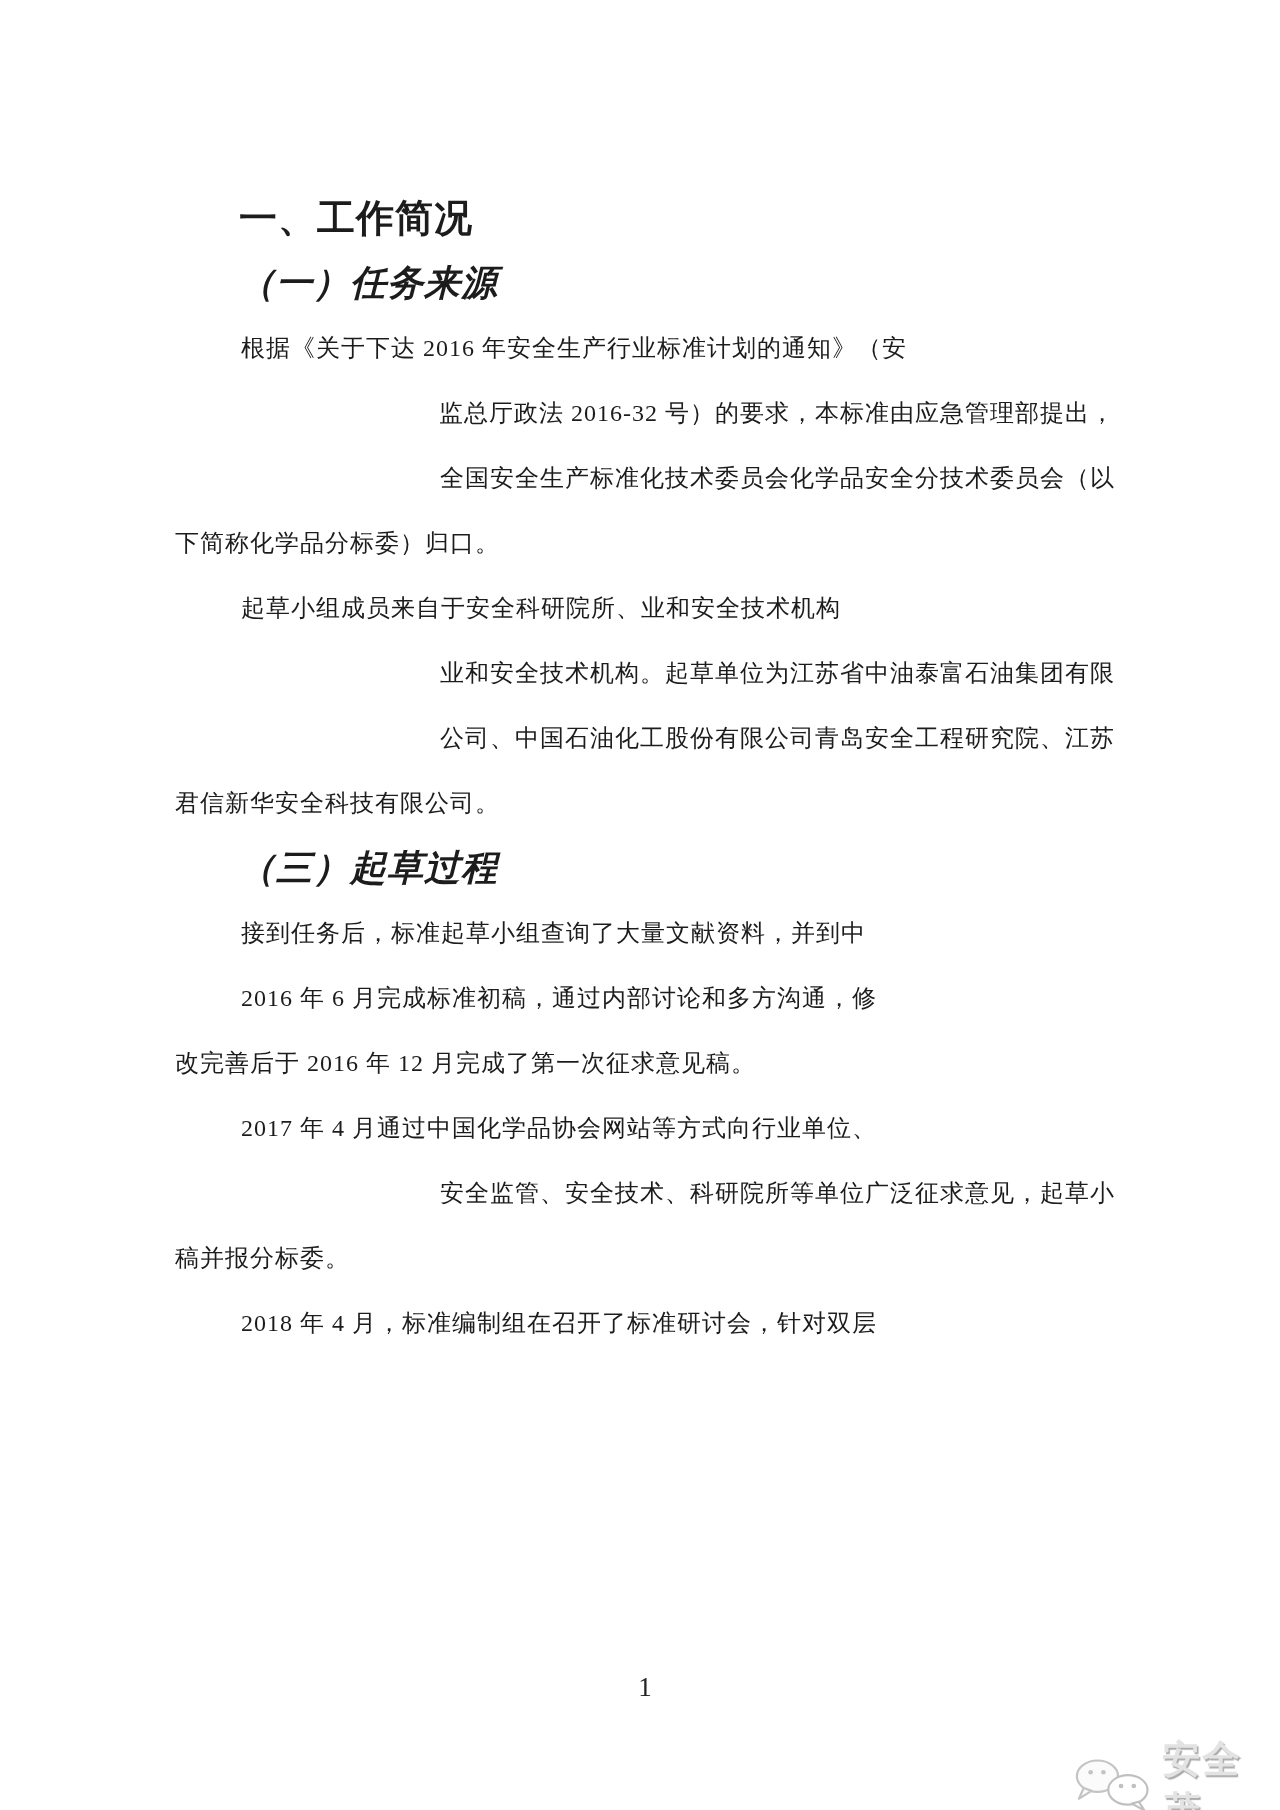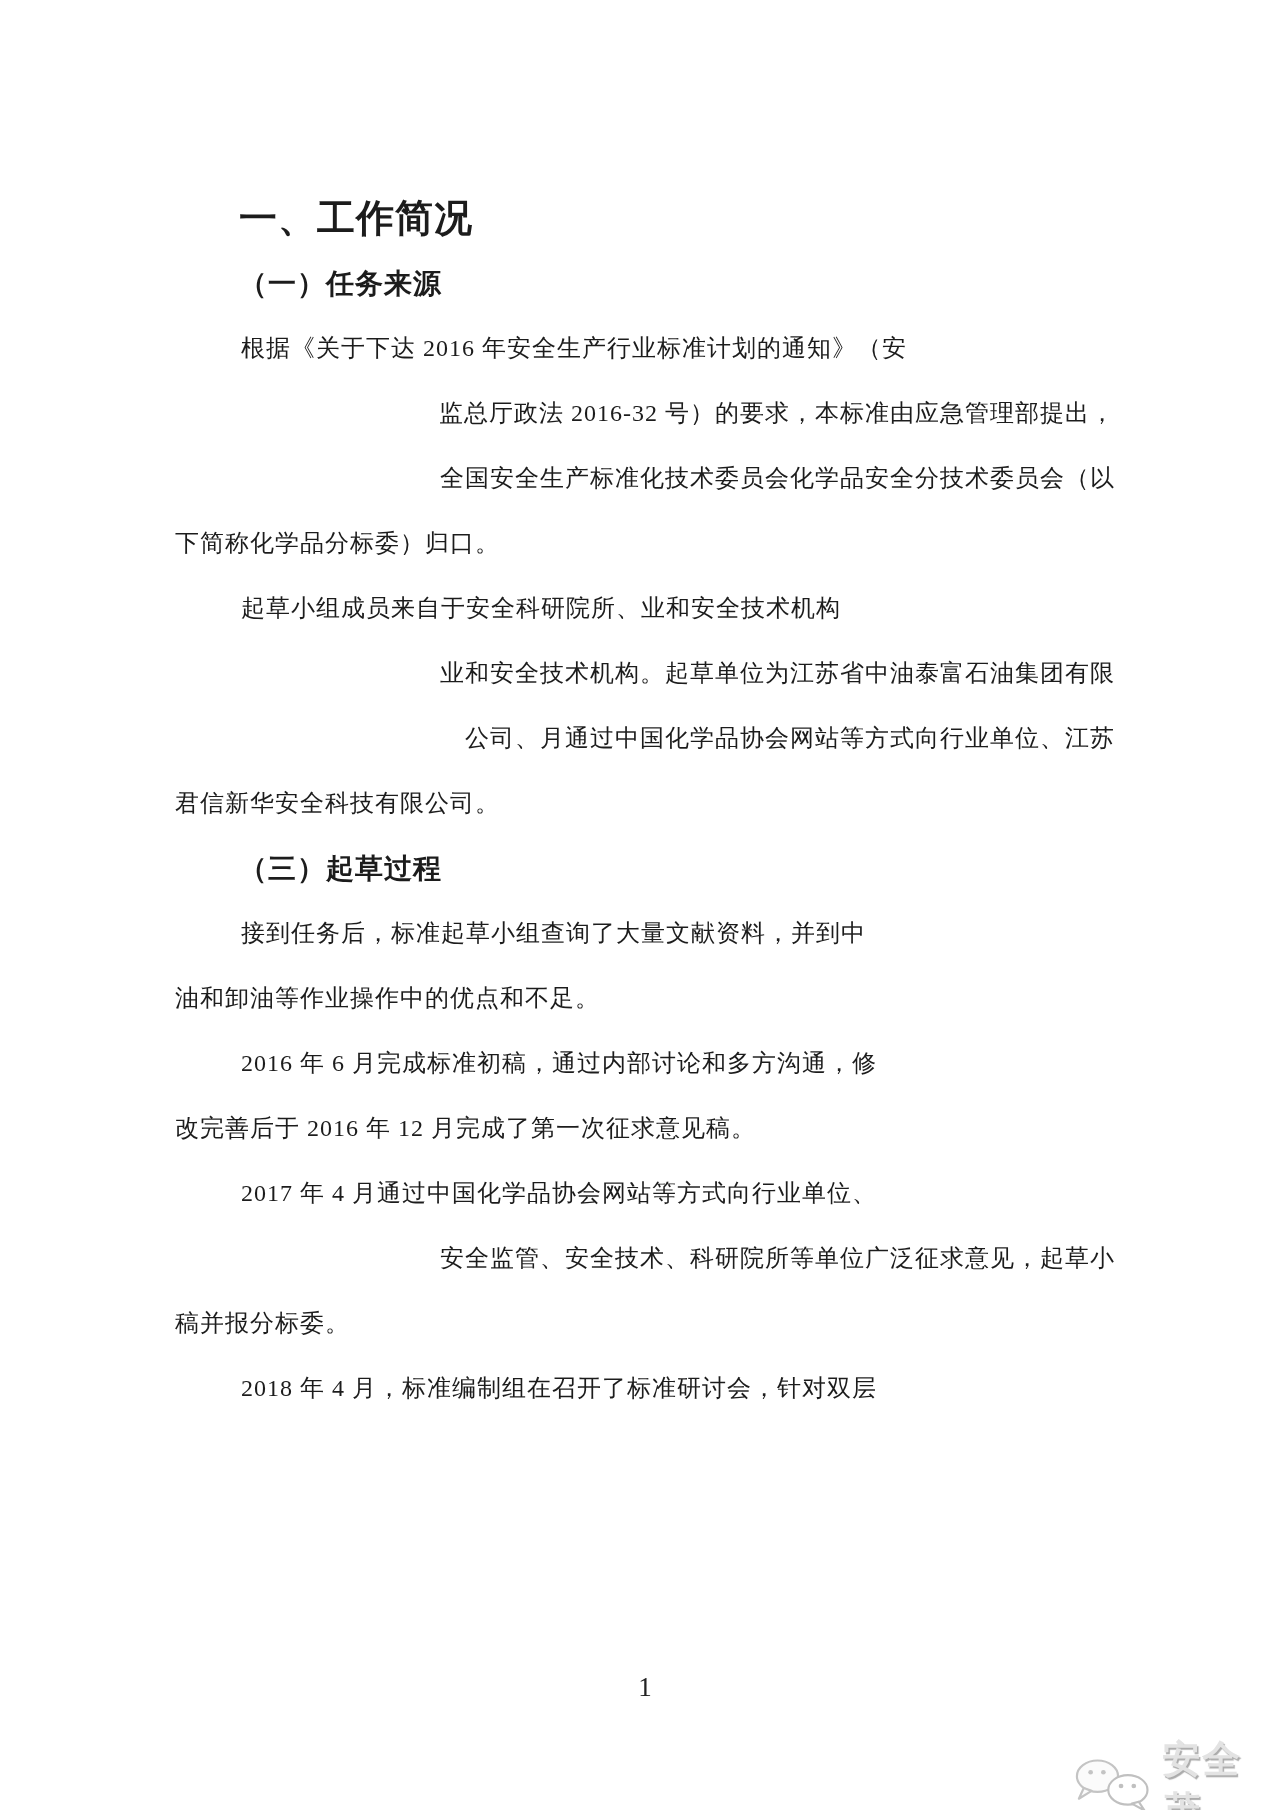--- a/index.html
+++ b/index.html
@@ -27,22 +27,23 @@
     letter-spacing: 1px;
   }
   .b-h1 {
     font-family: "Liberation Sans", sans-serif;
     font-weight: bold;
     font-size: 38px;
     padding-left: 64px;
   }
   .b-h2 {
     font-weight: bold;
-    font-size: 28px;
+    font-size: 36px;
     padding-left: 64px;
+    font-style: italic;
   }
   .b-pfirst { padding-left: 66px; }
   .b-pline  { padding-left: 0; text-align: right; }
   .b-plast  { padding-left: 0; }
   .footer-page-number {
     position: absolute;
     left: 175px;
     top: 1672px;
     width: 940px;
     text-align: center;
@@ -74,25 +75,24 @@
 
   <div class="content">
       <div class="block b-h1">一、工作简况</div>
       <div class="block b-h2">（一）任务来源</div>
       <div class="block b-pfirst">根据《关于下达 2016 年安全生产行业标准计划的通知》（安</div>
       <div class="block b-pline">监总厅政法 2016-32 号）的要求，本标准由应急管理部提出，</div>
       <div class="block b-pline">全国安全生产标准化技术委员会化学品安全分技术委员会（以</div>
       <div class="block b-plast">下简称化学品分标委）归口。</div>
       <div class="block b-pfirst">起草小组成员来自于安全科研院所、业和安全技术机构</div>
       <div class="block b-pline">业和安全技术机构。起草单位为江苏省中油泰富石油集团有限</div>
-      <div class="block b-pline">公司、月通过中国化学品协会网站等方式向行业单位、江苏</div>
+      <div class="block b-pline">公司、中国石油化工股份有限公司青岛安全工程研究院、江苏</div>
       <div class="block b-plast">君信新华安全科技有限公司。</div>
       <div class="block b-h2">（三）起草过程</div>
       <div class="block b-pfirst">接到任务后，标准起草小组查询了大量文献资料，并到中</div>
-      <div class="block b-plast">油和卸油等作业操作中的优点和不足。</div>
       <div class="block b-pfirst">2016 年 6 月完成标准初稿，通过内部讨论和多方沟通，修</div>
       <div class="block b-plast">改完善后于 2016 年 12 月完成了第一次征求意见稿。</div>
       <div class="block b-pfirst">2017 年 4 月通过中国化学品协会网站等方式向行业单位、</div>
       <div class="block b-pline">安全监管、安全技术、科研院所等单位广泛征求意见，起草小</div>
       <div class="block b-plast">稿并报分标委。</div>
       <div class="block b-pfirst">2018 年 4 月，标准编制组在召开了标准研讨会，针对双层</div>
     </div>
 
   <div class="footer-page-number">1</div>
 

